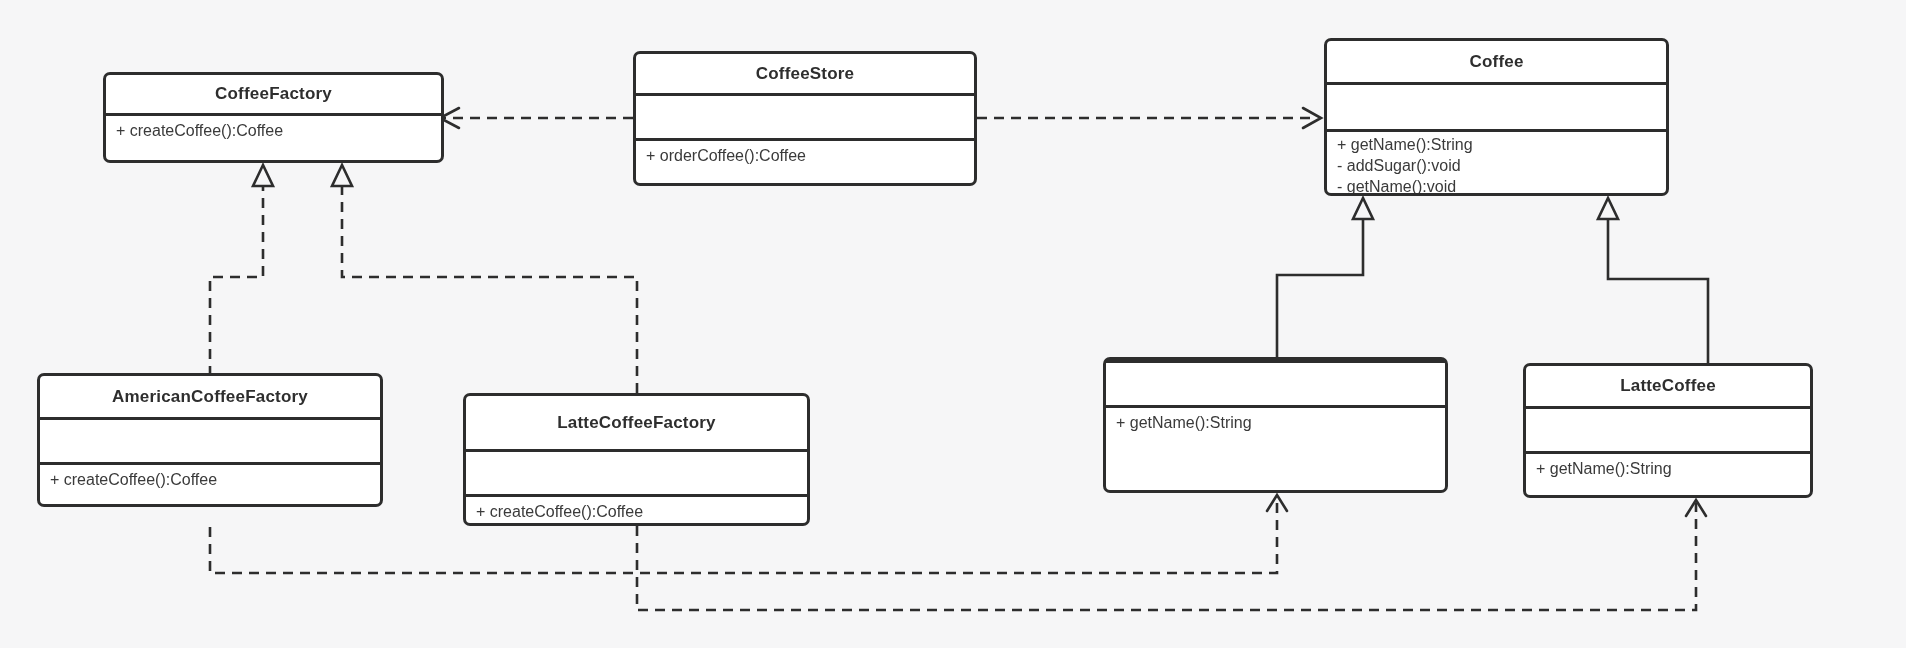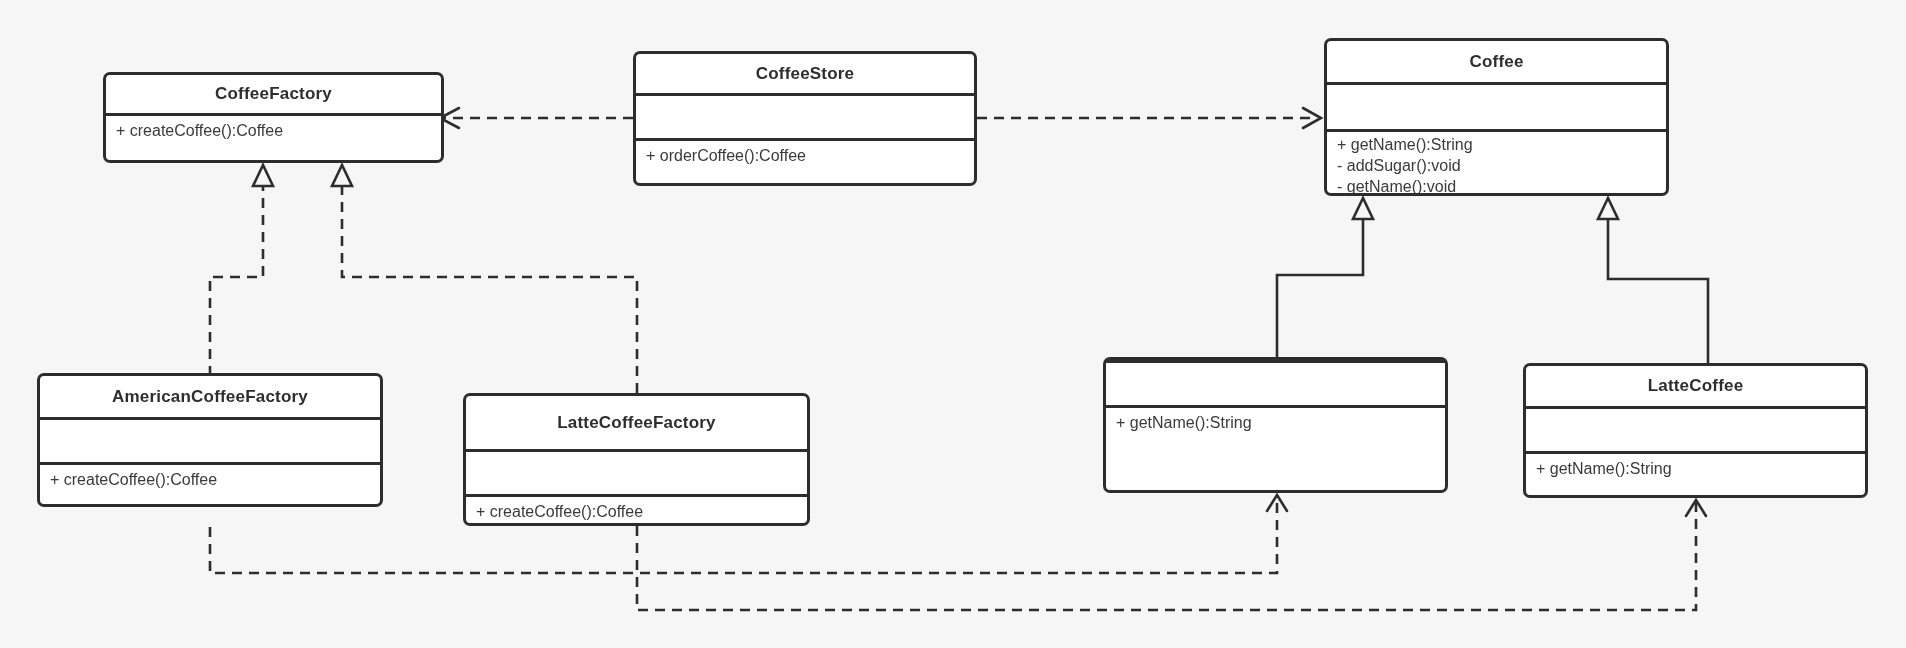--- a/index.html
+++ b/index.html
@@ -150,21 +150,21 @@
     </div>
   </div>
 
   <div class="uml-class" style="left:1103px;top:357px;width:345px;height:136px">
     <div class="uml-fields" style="height:45px"></div>
     <div class="uml-methods">
       <div class="uml-member">+ getName():String</div>
     </div>
   </div>
 
-  <div class="uml-class" style="left:1523px;top:363px;width:345px;height:135px">
+  <div class="uml-class" style="left:1523px;top:363px;width:290px;height:135px">
     <div class="uml-title" style="height:40px">LatteCoffee</div>
     <div class="uml-fields" style="height:45px"></div>
     <div class="uml-methods">
       <div class="uml-member">+ getName():String</div>
     </div>
   </div>
 
 </div>
 
 </body></html>

